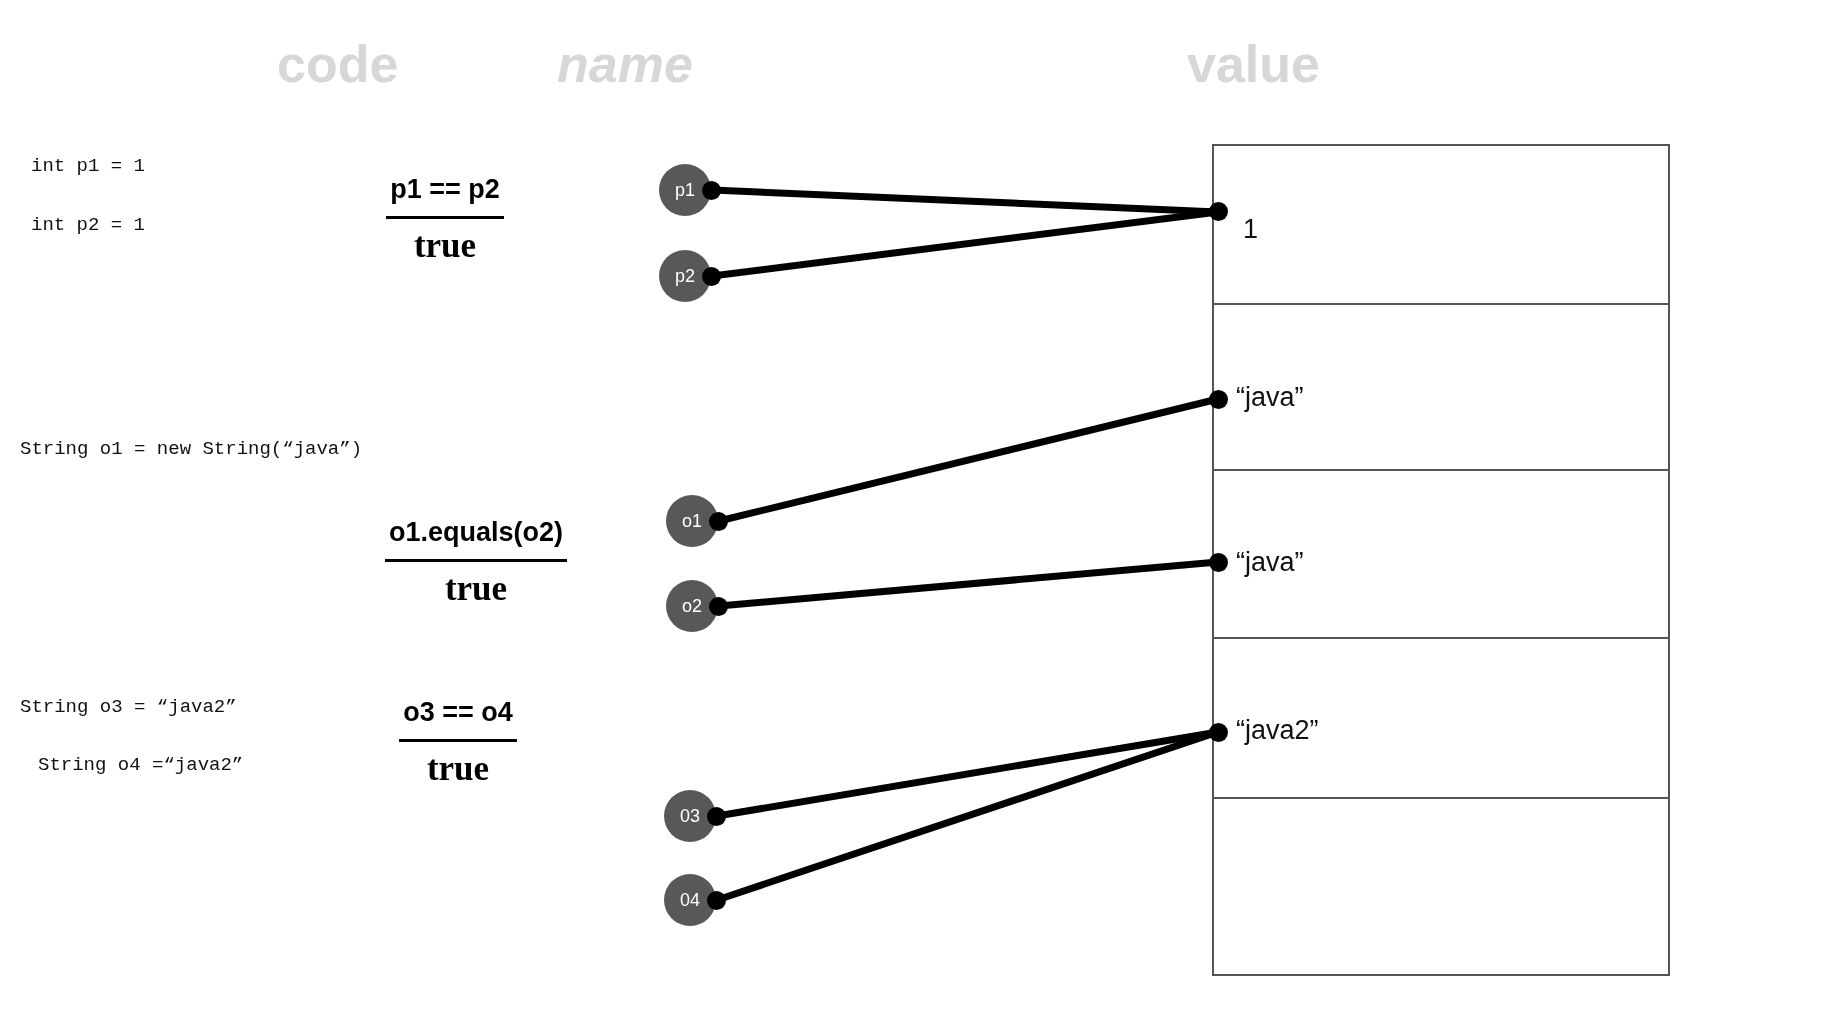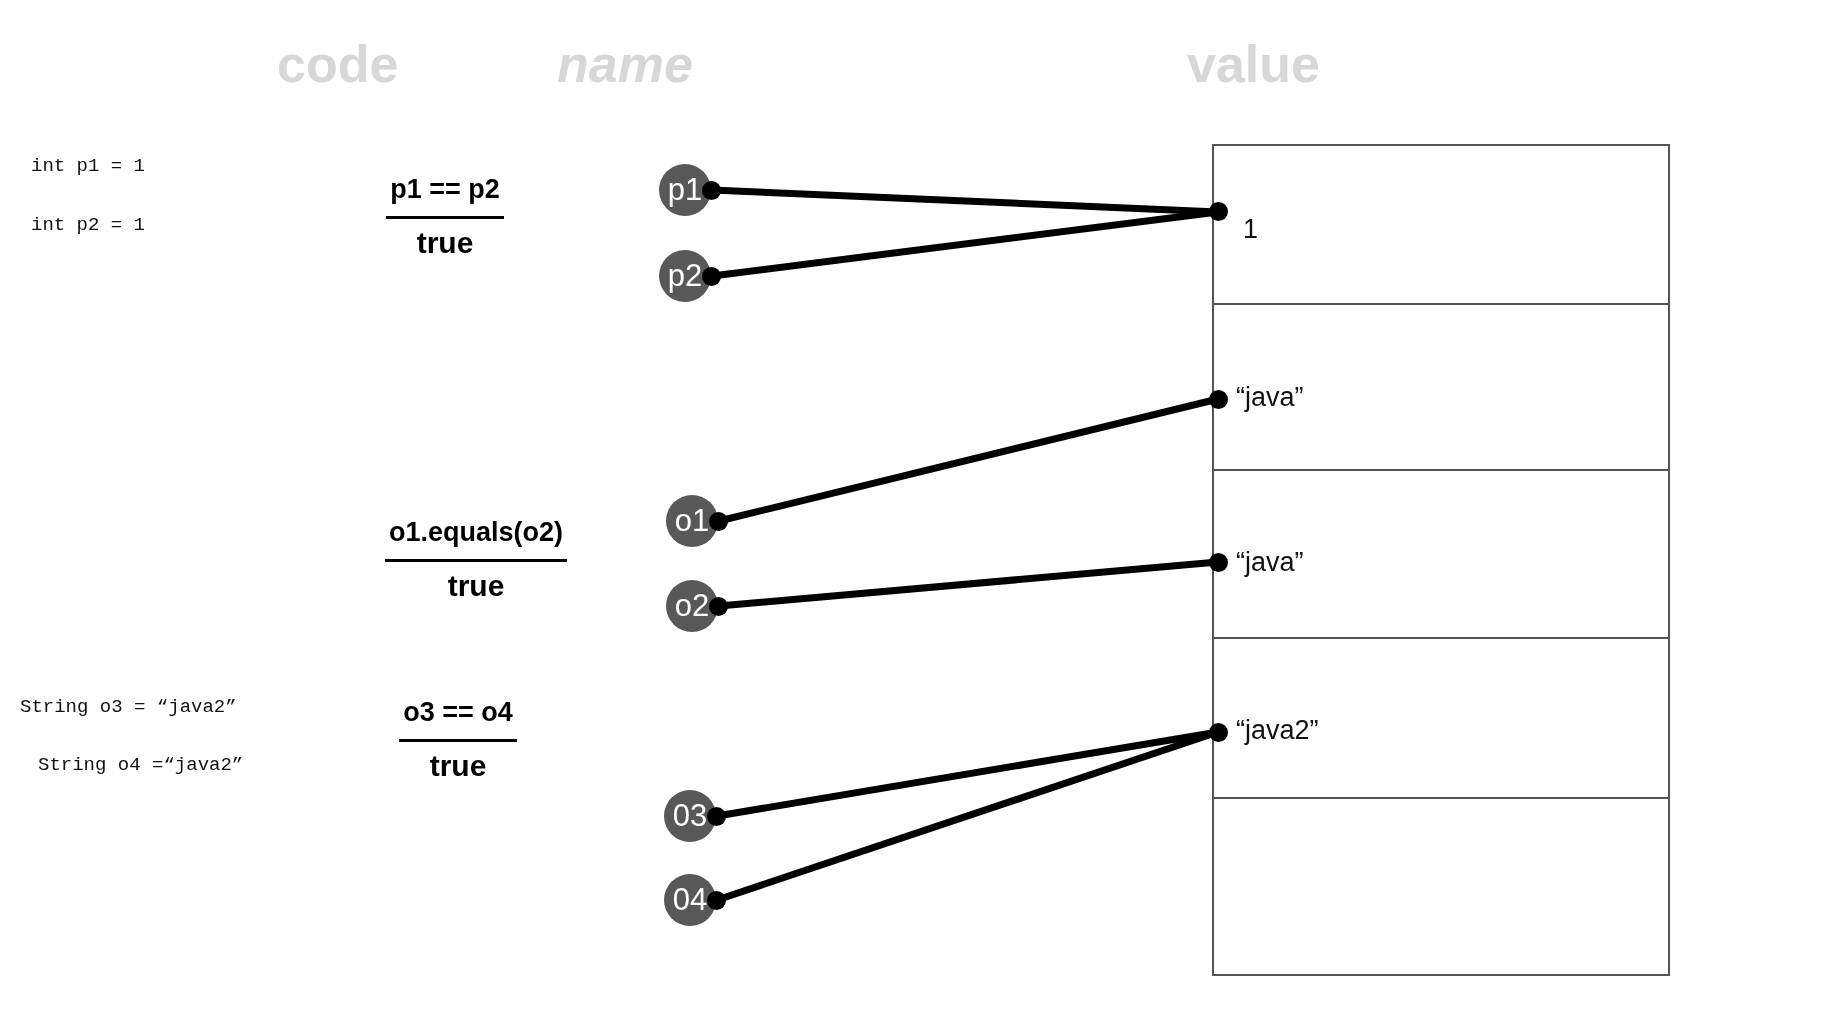--- a/index.html
+++ b/index.html
@@ -54,34 +54,35 @@
     white-space: nowrap;
   }
   .expr .expr-top {
     display: block;
     font-size: 27px;
     padding: 0 3px 13px 3px;
     border-bottom: 3px solid #000000;
   }
   .expr .expr-bottom {
     display: block;
-    font-size: 30px;
+    font-size: 35px;
     padding-top: 9px;
+    font-family: Liberation Serif, serif;
   }
 
   
   .name-node {
     position: absolute;
     width: 52px;
     height: 52px;
     border-radius: 50%;
     background: #585858;
     color: #ffffff;
     font-family: "Liberation Sans", sans-serif;
-    font-size: 31px;
+    font-size: 18px;
     font-weight: normal;
     display: flex;
     align-items: center;
     justify-content: center;
     box-sizing: border-box;
   }
 
   
   .dot {
     position: absolute;
@@ -136,20 +137,21 @@
   <div class="col-header" style="left:233px; top:38px;">code</div>
 
   <div class="col-header" style="left:513px; top:38px;font-style:italic;">name</div>
 
   <div class="col-header" style="left:1143px; top:38px;">value</div>
 
   <div class="code-line" style="left:31px; top:157px;">int p1 = 1</div>
 
   <div class="code-line" style="left:31px; top:216px;">int p2 = 1</div>
 
+  <div class="code-line" style="left:20px; top:440px;">String o1 = new String(“java”)</div>
 
 
   <div class="code-line" style="left:20px; top:698px;">String o3 = “java2”</div>
 
   <div class="code-line" style="left:20px; top:756px;margin-left:18px;">String o4 =“java2”</div>
 
   <div class="expr" style="left:386px; top:176px; width:118px;">
     <span class="expr-top">p1 == p2</span>
     <span class="expr-bottom">true</span>
   </div>

